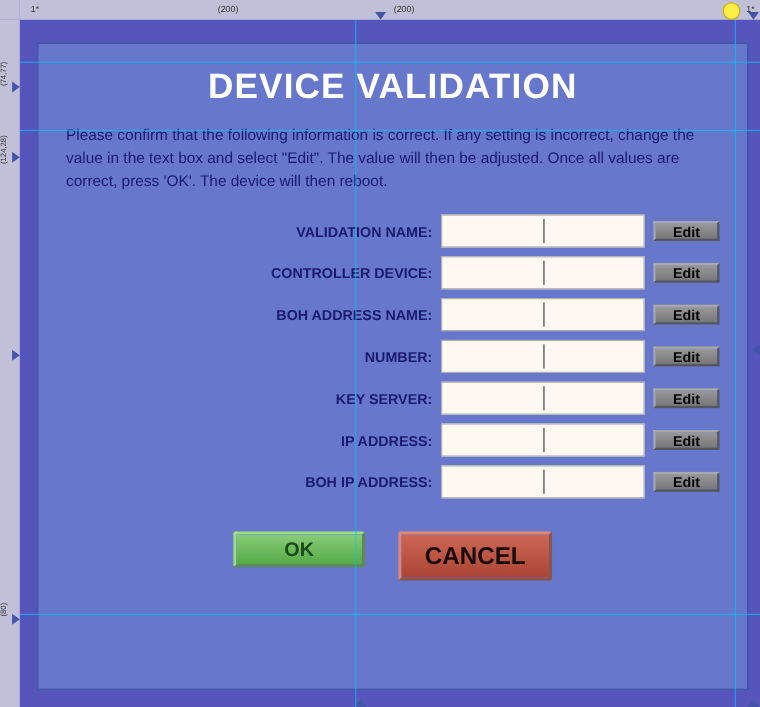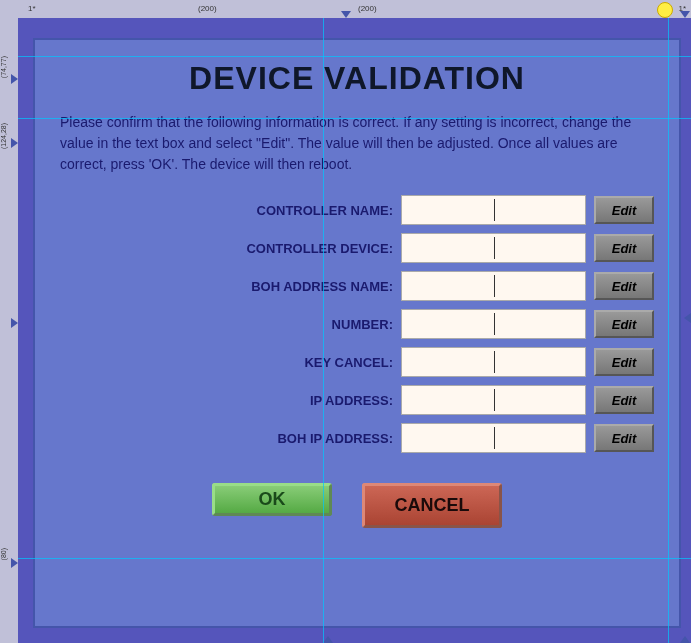--- a/index.html
+++ b/index.html
@@ -55,21 +55,21 @@
       border: 2px solid #4455aa;
       padding: 20px 25px;
       display: flex;
       flex-direction: column;
       align-items: center;
     }
 
     .dialog-title {
       font-size: 32px;
       font-weight: bold;
-      color: #0f172a;
+      color: #ffffff;
       text-align: center;
       margin-bottom: 15px;
       letter-spacing: 1px;
     }
 
     .dialog-description {
       font-size: 14px;
       color: #1a1a6e;
       text-align: left;
       line-height: 1.5;
@@ -114,31 +114,30 @@
       position: absolute;
       top: 3px;
       bottom: 3px;
       width: 1px;
       background: #333;
       left: 50%;
     }
 
     .edit-btn {
       width: 60px;
-      height: 28px;
+      height: 18px;
       background: linear-gradient(to bottom, #999, #777);
       border: 2px outset #aaa;
       font-size: 13px;
       font-weight: bold;
       color: #000;
       cursor: pointer;
       display: flex;
       align-items: center;
       justify-content: center;
-      font-style: italic;
     }
 
     .button-row {
       display: flex;
       gap: 30px;
       justify-content: center;
       margin-top: 10px;
     }
 
     .ok-btn {
@@ -154,21 +153,21 @@
       align-items: center;
       justify-content: center;
       border-radius: 3px;
     }
 
     .cancel-btn {
       width: 140px;
       height: 45px;
       background: linear-gradient(to bottom, #cc6655, #aa4433);
       border: 3px outset #dd8877;
-      font-size: 18px;
+      font-size: 22px;
       font-weight: bold;
       color: #1a0a0a;
       cursor: pointer;
       display: flex;
       align-items: center;
       justify-content: center;
       border-radius: 3px;
     }
 
     
@@ -259,21 +258,21 @@
 
   <div style="position:absolute; right: 0px; top: 295px; width:0; height:0; border-top:5px solid transparent; border-bottom:5px solid transparent; border-right:7px solid #4455aa;"></div>
 
   <div class="dialog">
     <div class="dialog-title">DEVICE VALIDATION</div>
     <div class="dialog-description">Please confirm that the following information is correct. If any setting is incorrect, change the value in the text box and select "Edit". The value will then be adjusted. Once all values are correct, press 'OK'. The device will then reboot.</div>
 
     <div class="form-area">
 
       <div class="form-row">
-        <span class="field-label">CONTROLLER NAME:</span>
+        <span class="field-label">VALIDATION NAME:</span>
         <div class="field-input">
           <div class="cursor-line"></div>
         </div>
         <button class="edit-btn">Edit</button>
       </div>
 
       <div class="form-row">
         <span class="field-label">CONTROLLER DEVICE:</span>
         <div class="field-input">
           <div class="cursor-line"></div>
@@ -291,21 +290,21 @@
 
       <div class="form-row">
         <span class="field-label">NUMBER:</span>
         <div class="field-input">
           <div class="cursor-line"></div>
         </div>
         <button class="edit-btn">Edit</button>
       </div>
 
       <div class="form-row">
-        <span class="field-label">KEY CANCEL:</span>
+        <span class="field-label">KEY SERVER:</span>
         <div class="field-input">
           <div class="cursor-line"></div>
         </div>
         <button class="edit-btn">Edit</button>
       </div>
 
       <div class="form-row">
         <span class="field-label">IP ADDRESS:</span>
         <div class="field-input">
           <div class="cursor-line"></div>

